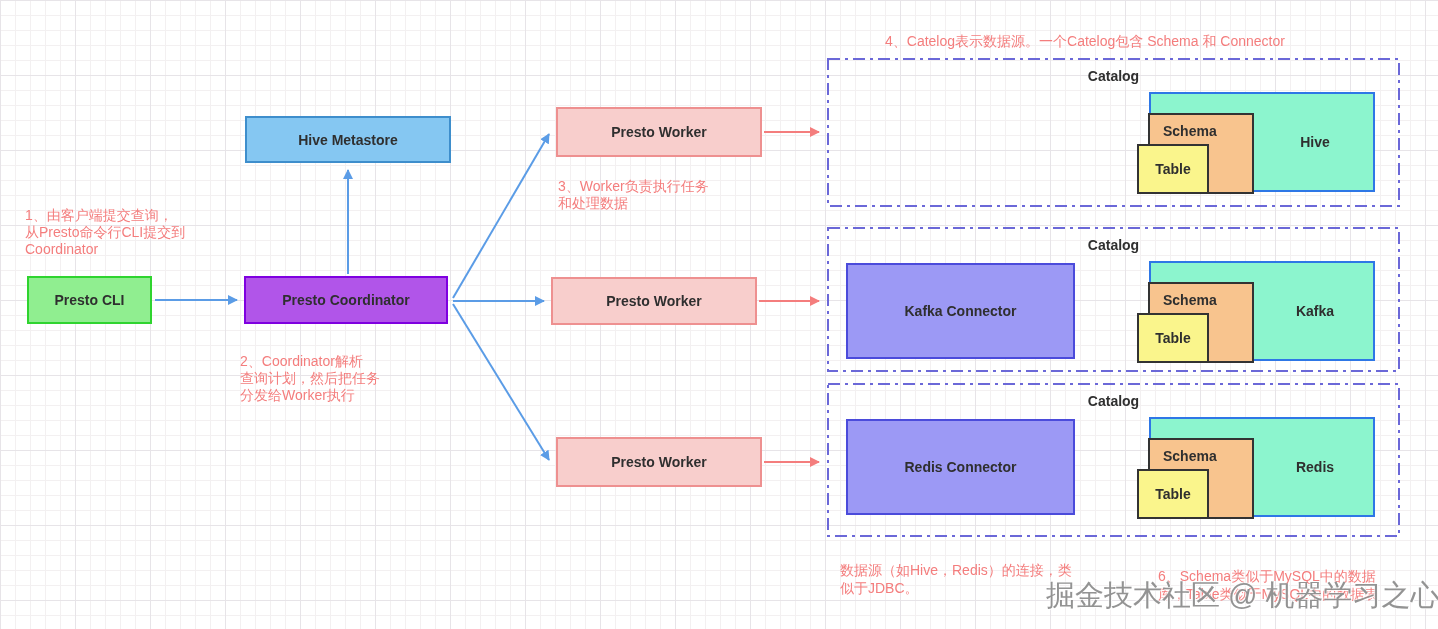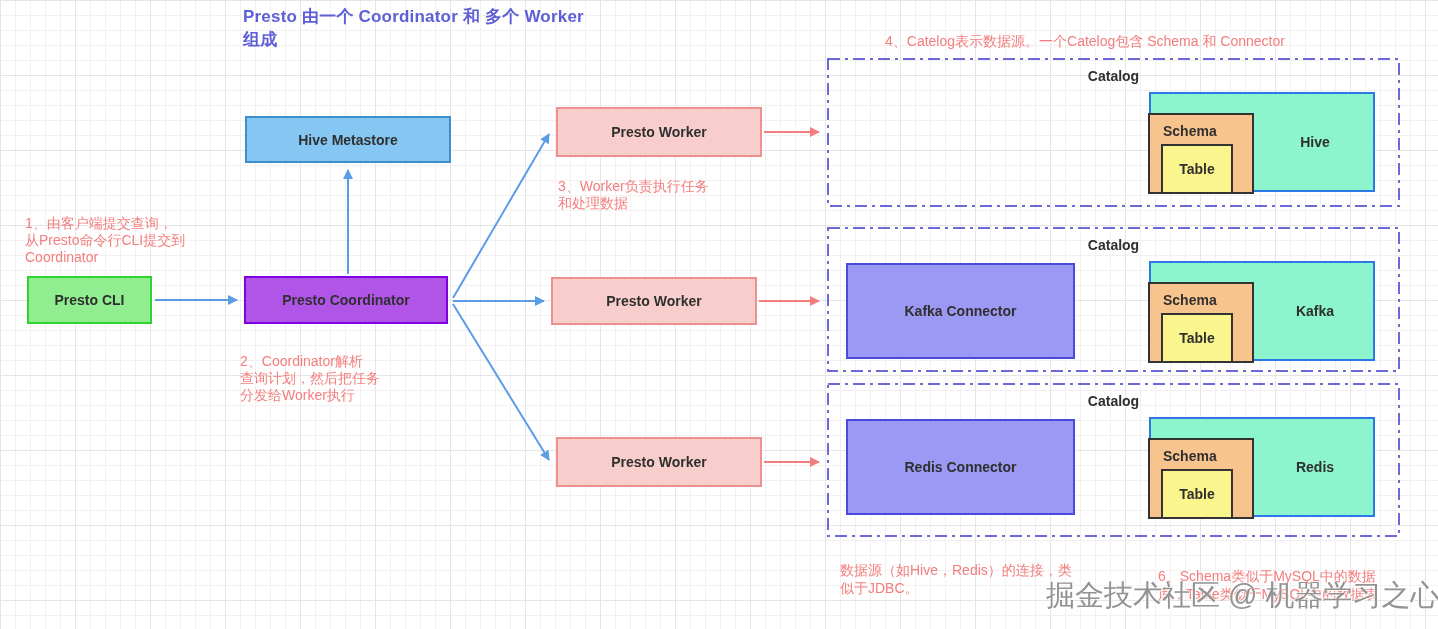--- a/index.html
+++ b/index.html
@@ -55,27 +55,27 @@
     display:flex;align-items:center;justify-content:center;
     font-size:14px;font-weight:bold;color:#2f2f2f;
   }
   .schema{
     position:absolute;left:321px;top:55px;width:106px;height:81px;
     background:#f8c48e;border:2px solid #333333;box-sizing:border-box;
     font-size:14px;font-weight:bold;color:#2f2f2f;
   }
   .schema-label{position:absolute;left:13px;top:8px;}
   .table{
-    position:absolute;left:334px;top:86px;width:72px;height:50px;
+    position:absolute;left:310px;top:86px;width:72px;height:50px;
     background:#faf58c;border:2px solid #333333;box-sizing:border-box;
     display:flex;align-items:center;justify-content:center;
     font-size:14px;font-weight:bold;color:#2f2f2f;
   }
   .note{position:absolute;color:#f47d7d;font-size:14px;line-height:17px;}
-  .note1{left:25px;top:207px;margin-top:8px;}
+  .note1{left:25px;top:207px;}
   .note2{left:240px;top:353px;}
   .note3{left:558px;top:178px;}
   .note4{left:885px;top:33px;}
   .note5{left:840px;top:561px;line-height:18px;}
   .note6{left:1158px;top:567px;line-height:18px;}
   #arrows{position:absolute;left:0;top:0;width:1438px;height:629px;pointer-events:none;}
   .wm{
     left:1046px;top:576px;width:392px;
     font-size:29px;color:rgba(138,138,138,0.92);white-space:nowrap;
     text-shadow:1px 1px 0 rgba(255,255,255,0.9), -1px -1px 0 rgba(255,255,255,0.6);
@@ -101,21 +101,20 @@
     <line x1="155" y1="300" x2="237" y2="300" stroke="#5b9ce6" stroke-width="2" marker-end="url(#ab)"></line>
     <line x1="348" y1="274" x2="348" y2="170" stroke="#5b9ce6" stroke-width="2" marker-end="url(#ab)"></line>
     <line x1="453" y1="298" x2="549" y2="134" stroke="#5b9ce6" stroke-width="2" marker-end="url(#ab)"></line>
     <line x1="453" y1="301" x2="544" y2="301" stroke="#5b9ce6" stroke-width="2" marker-end="url(#ab)"></line>
     <line x1="453" y1="304" x2="549" y2="460" stroke="#5b9ce6" stroke-width="2" marker-end="url(#ab)"></line>
     <line x1="764" y1="132" x2="819" y2="132" stroke="#f47d7d" stroke-width="2" marker-end="url(#ar)"></line>
     <line x1="759" y1="301" x2="819" y2="301" stroke="#f47d7d" stroke-width="2" marker-end="url(#ar)"></line>
     <line x1="764" y1="462" x2="819" y2="462" stroke="#f47d7d" stroke-width="2" marker-end="url(#ar)"></line>
   </svg>
 
-  <div class="abs title">Presto 由一个 Coordinator 和 多个 Worker 组成</div>
 
   <div class="box meta">Hive Metastore</div>
   <div class="box cli">Presto CLI</div>
   <div class="box coord">Presto Coordinator</div>
   <div class="box worker worker1">Presto Worker</div>
   <div class="box worker worker2">Presto Worker</div>
   <div class="box worker worker3">Presto Worker</div>
 
   <div class="catalog cat1">
     <svg class="cat-border">

